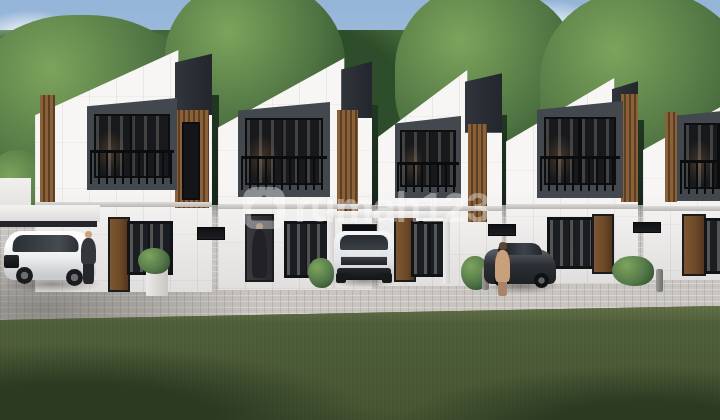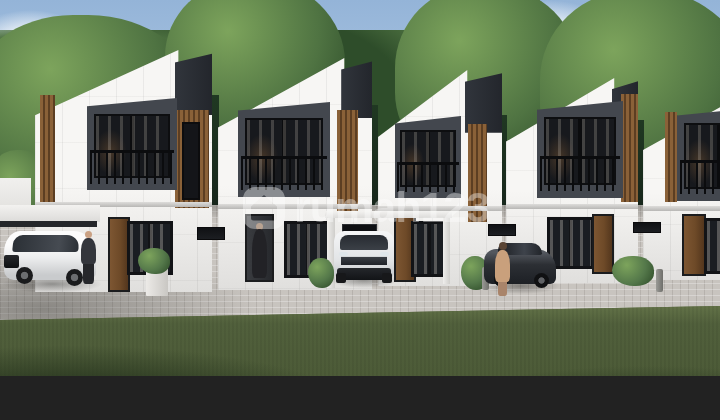--- a/index.html
+++ b/index.html
@@ -1,17 +1,17 @@
 <!DOCTYPE html>
 <html style="--sky-top: #94b4d8; --sky-mid: #b9cfe7; --sky-low: #d9e4f1; --cloud: #f2f6fa; --tree-light: #7da45c; --tree-mid: #4f7342; --tree-dark: #2e4d2a; --wall-white: #f7f6f4; --wall-shade: #e0dfdd; --roof-dark: #23262c; --frame-grey: #43474e; --glass-dark: #17191d; --wood: #8a6138; --wood-dark: #5c3e22; --door-brown: #6e4a28; --paver: #c8c4bf; --grass: #56653f; --grass-dark: #2c3a22; --watermark: rgba(255,255,255,0.38);"><head>
 <meta charset="utf-8">
 <style>
   html,body{margin:0;padding:0;background:#222;}
   .stage{
-    position:relative;width:720px;height:376px;overflow:hidden;
+    position:relative;width:720px;height:420px;overflow:hidden;
     font-family:"Liberation Sans", sans-serif;
     background:linear-gradient(180deg,var(--sky-top,#94b4d8) 0%,var(--sky-mid,#b9cfe7) 45%,var(--sky-low,#d9e4f1) 72%);
   }
   .cloud{position:absolute;border-radius:50%;
     background:radial-gradient(closest-side,var(--cloud,#f2f6fa) 35%,rgba(242,246,250,0));}
   
   .treeband{position:absolute;left:0;top:30px;width:720px;height:235px;z-index:2;
     background:
       radial-gradient(55% 70% at 10% 40%,var(--tree-mid,#4f7342) 0 55%,rgba(0,0,0,0) 70%),
       radial-gradient(45% 75% at 34% 30%,var(--tree-dark,#2e4d2a) 0 50%,rgba(0,0,0,0) 68%),

